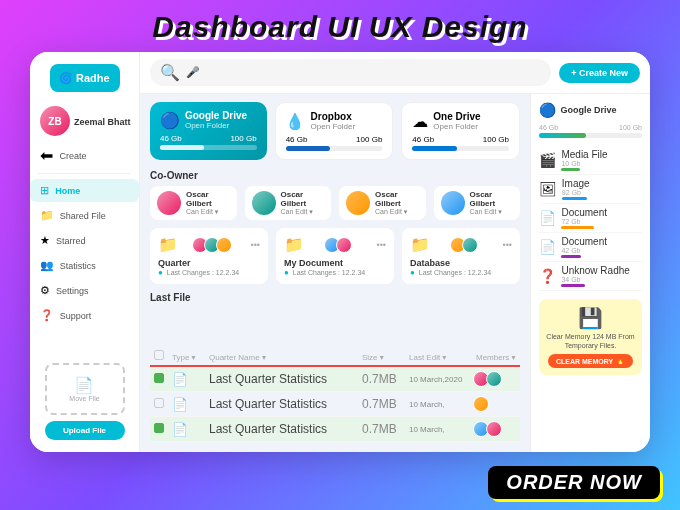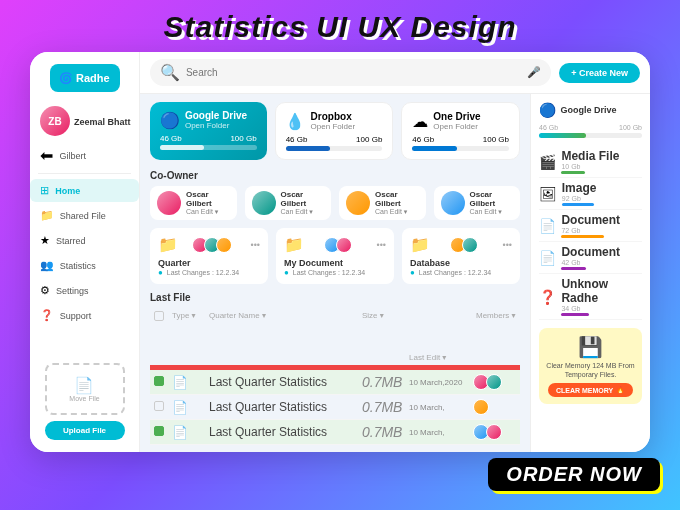--- a/index.html
+++ b/index.html
@@ -292,44 +292,44 @@
     }
     .folder-icon { font-size: 16px; color: #00bcd4; }
     .folder-name { font-size: 9px; font-weight: 700; color: #333; }
     .folder-date { font-size: 7px; color: #888; }
     .folder-dot { color: #00bcd4; font-size: 8px; margin-right: 2px; }
     .three-dot { color: #aaa; font-size: 9px; margin-left: auto; cursor: pointer; }
 
     
     .last-file-section { }
     .table-header {
-      display: flex; align-items: flex-start;
+      display: flex; align-items: flex-end;
       padding: 3px 4px;
       font-size: 8px; color: #aaa;
-      border-bottom: 5px solid #ef4444;
+      border-bottom: 2px solid #ef4444;
       gap: 2px;
     }
     .th-check { width: 16px; }
     .th-type { width: 35px; }
     .th-name { flex: 1; }
     .th-size { width: 45px; }
     .th-edit { width: 65px; margin-top: 42px; }
     .th-members { width: 40px; }
     .table-row {
       display: flex; align-items: center;
       padding: 4px 4px;
       font-size: 8px; color: #444;
       border-bottom: 1px solid #f5f5f5;
       gap: 2px;
     }
     .table-row.checked { background: #e8f5e9; }
     .td-check { width: 16px; }
     .td-type { width: 35px; }
     .td-name { flex: 1; font-size: 12px; }
-    .td-size { width: 45px; font-size: 14px; color: #888; font-style: italic; }
+    .td-size { width: 45px; font-size: 12px; color: #888; }
     .td-edit { width: 65px; font-size: 8px; color: #888; }
     .td-members { width: 40px; }
     .file-icon-doc { font-size: 13px; color: #555; }
     .row-avatar { width: 16px; height: 16px; border-radius: 50%; background: #f48; margin-left: -3px; border: 1px solid #fff; }
     .members-wrap { display: flex; }
     .check-box {
       width: 10px; height: 10px; border-radius: 2px;
       border: 1px solid #ccc;
       display: inline-block;
     }
@@ -364,21 +364,21 @@
     }
     .gdrive-bar-fill {
       height: 100%; border-radius: 3px; background: linear-gradient(90deg, #00bcd4, #4caf50);
     }
     .file-item {
       display: flex; align-items: center; gap: 5px;
       padding: 3px 0;
       border-bottom: 1px solid #f5f5f5;
     }
     .file-item-icon { font-size: 14px; flex-shrink: 0; }
-    .file-item-info .fname { font-size: 12px; font-weight: 700; color: #333; }
+    .file-item-info .fname { font-size: 10px; font-weight: 400; color: #333; }
     .file-item-info .fsize { font-size: 7px; color: #aaa; }
     .file-bar-row { margin-top: 1px; }
     .file-bar {
       height: 3px; border-radius: 2px; margin-top: 1px;
     }
 
     .clear-memory-box {
       background: #fff9c4;
       border-radius: 8px;
       padding: 7px 6px;
@@ -410,48 +410,49 @@
     .order-now-badge {
       background: #000;
       color: #fff;
       font-size: 20px;
       font-weight: 900;
       font-style: italic;
       border-radius: 8px;
       padding: 5px 18px;
       letter-spacing: 1px;
       box-shadow: 3px 3px 0 #ff0;
+      margin-top: 8px;
     }
 
     
     .av1 { background: linear-gradient(135deg, #f48fb1, #e91e63); }
     .av2 { background: linear-gradient(135deg, #80cbc4, #009688); }
     .av3 { background: linear-gradient(135deg, #ffb74d, #ff9800); }
     .av4 { background: linear-gradient(135deg, #90caf9, #2196f3); }
   </style>
 </head>
 <body>
 
 <div class="banner">
-  <h1>Statistics  UI UX Design</h1>
+  <h1>Dashboard  UI UX Design</h1>
 </div>
 
 <div class="dashboard">
 
   <div class="sidebar">
     <div class="sidebar-logo">
       <span>🌀 <span>Radhe</span></span>
     </div>
     <div class="sidebar-user">
       <div class="user-avatar av1">ZB</div>
       <span>Zeemal Bhatt</span>
     </div>
     <div class="logout-item">
       <span>⬅</span>
-      <span class="lbl">Gilbert</span>
+      <span class="lbl">Create</span>
     </div>
     <div class="sidebar-divider"></div>
 
     <div class="sidebar-item active">
       <span class="icon">⊞</span>
       <span class="lbl">Home</span>
     </div>
     <div class="sidebar-item">
       <span class="icon">📁</span>
       <span class="lbl">Shared File</span>
@@ -478,21 +479,20 @@
       <span style="font-size:7px;color:#aaa;">Move File</span>
     </div>
     <button class="upload-btn">Upload File</button>
   </div>
 
   <div class="main-content">
 
     <div class="topbar">
       <div class="search-box">
         <span>🔍</span>
-        <input type="text" placeholder="Search" style="">
         <span class="mic-icon">🎤</span>
       </div>
       <button class="create-btn">+ Create New</button>
     </div>
 
     <div class="content-area">
 
       <div class="center-panel">
 
         <div class="storage-cards">

